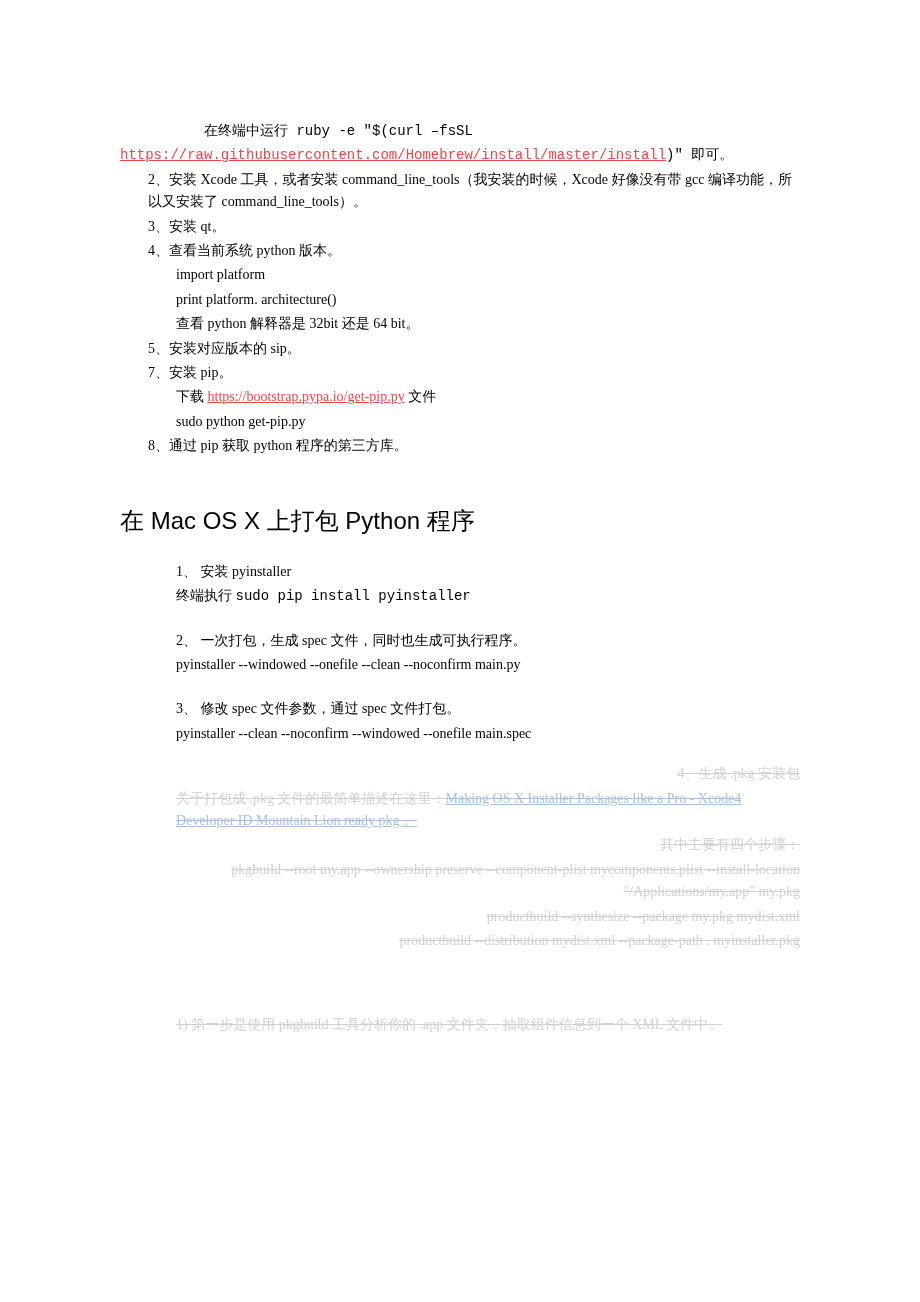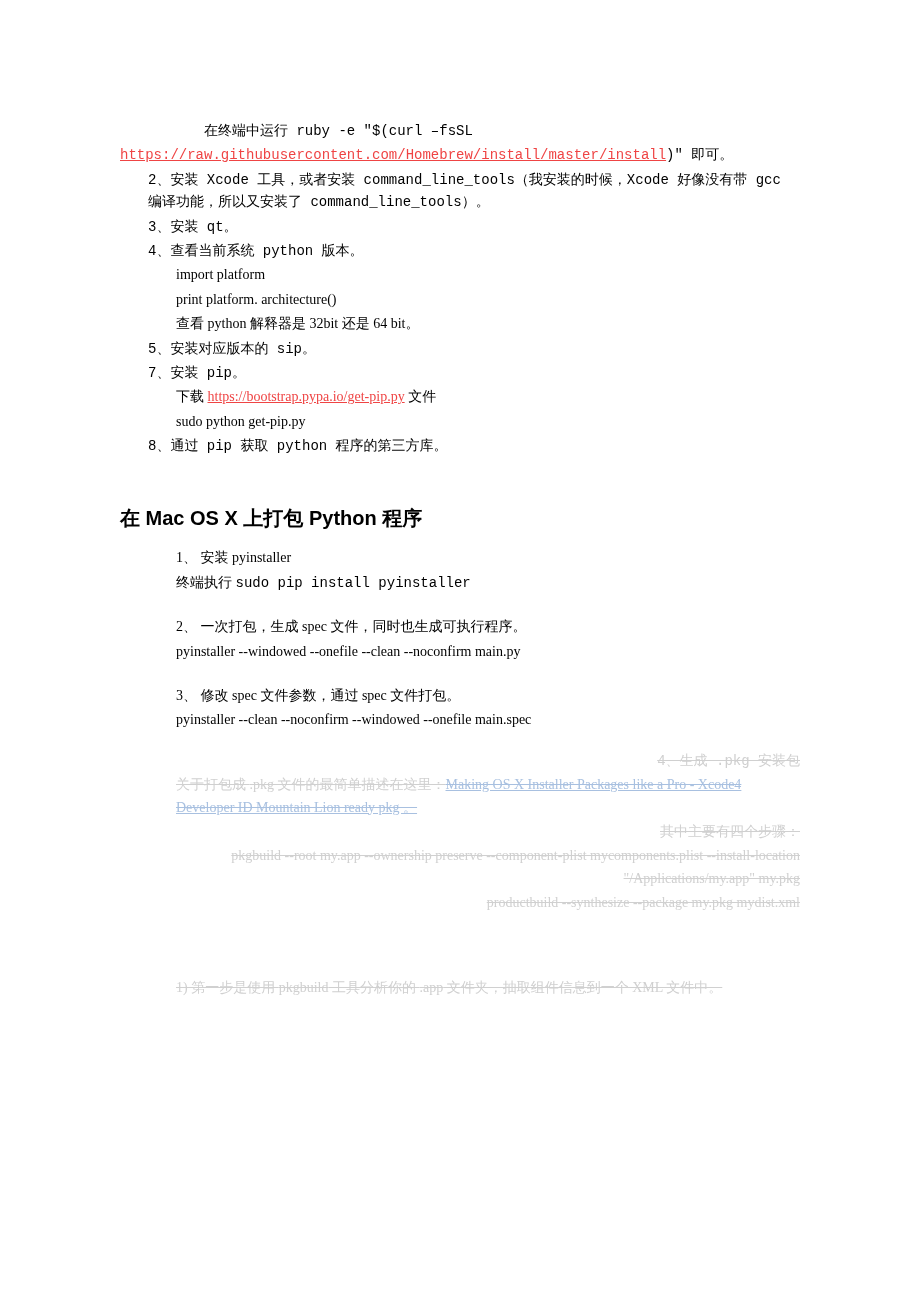--- a/index.html
+++ b/index.html
@@ -22,34 +22,33 @@
     }
     .link {
       color: #ef4444;
       text-decoration: underline;
     }
     .para {
       margin-bottom: 2px;
     }
     .indent1 {
       padding-left: 28px;
-      font-family: Liberation Mono, monospace;
     }
     .indent2 {
       padding-left: 56px;
     }
     .indent3 {
       padding-left: 84px;
     }
     h2.heading {
       font-family: "SimHei", "黑体", Arial, sans-serif;
-      font-size: 20px;
-      font-weight: bold;
+      font-size: 24px;
+      font-weight: normal;
       margin-top: 45px;
-      margin-bottom: 13px;
+      margin-bottom: 20px;
     }
     .struck {
       color: #d0d0d0;
       text-decoration: line-through;
       text-align: right;
     }
     .struck-link {
       color: #a8c0e0;
       text-decoration: line-through underline;
     }
@@ -109,20 +108,21 @@
   <div class="struck-block">
     <div class="para indent1 struck">4、生成 .pkg  安装包</div>
     <div class="para indent2">
       <span class="struck">关于打包成 </span><span class="struck">.pkg</span><span class="struck"> 文件的最简单描述在这里：</span><span class="struck-link">Making OS X Installer Packages like a Pro - Xcode4 Developer ID Mountain Lion ready pkg 。</span>
     </div>
     <div class="para indent2 struck">其中主要有四个步骤：</div>
     <div class="para struck" style="padding-left:0;">
       <span style="padding-left:84px;display:inline;"></span><span>pkgbuild  --root  my.app  --ownership  preserve  --component-plist  mycomponents.plist --install-location "/Applications/my.app" my.pkg</span>
     </div>
     <div class="para indent3 struck">productbuild --synthesize --package my.pkg mydist.xml</div>
+    <div class="para indent3 struck">productbuild --distribution mydist.xml --package-path . myinstaller.pkg</div>
   </div>
 
   <div class="spacer-lg"></div>
 
   <div class="para indent2">
     <span class="struck">1)  第一步是使用 </span><span class="struck">pkgbuild</span><span class="struck"> 工具分析你的 </span><span class="struck">.app</span><span class="struck"> 文件夹，抽取组件信息到一个 XML  文件中。</span>
   </div>
 
 </div>
 

